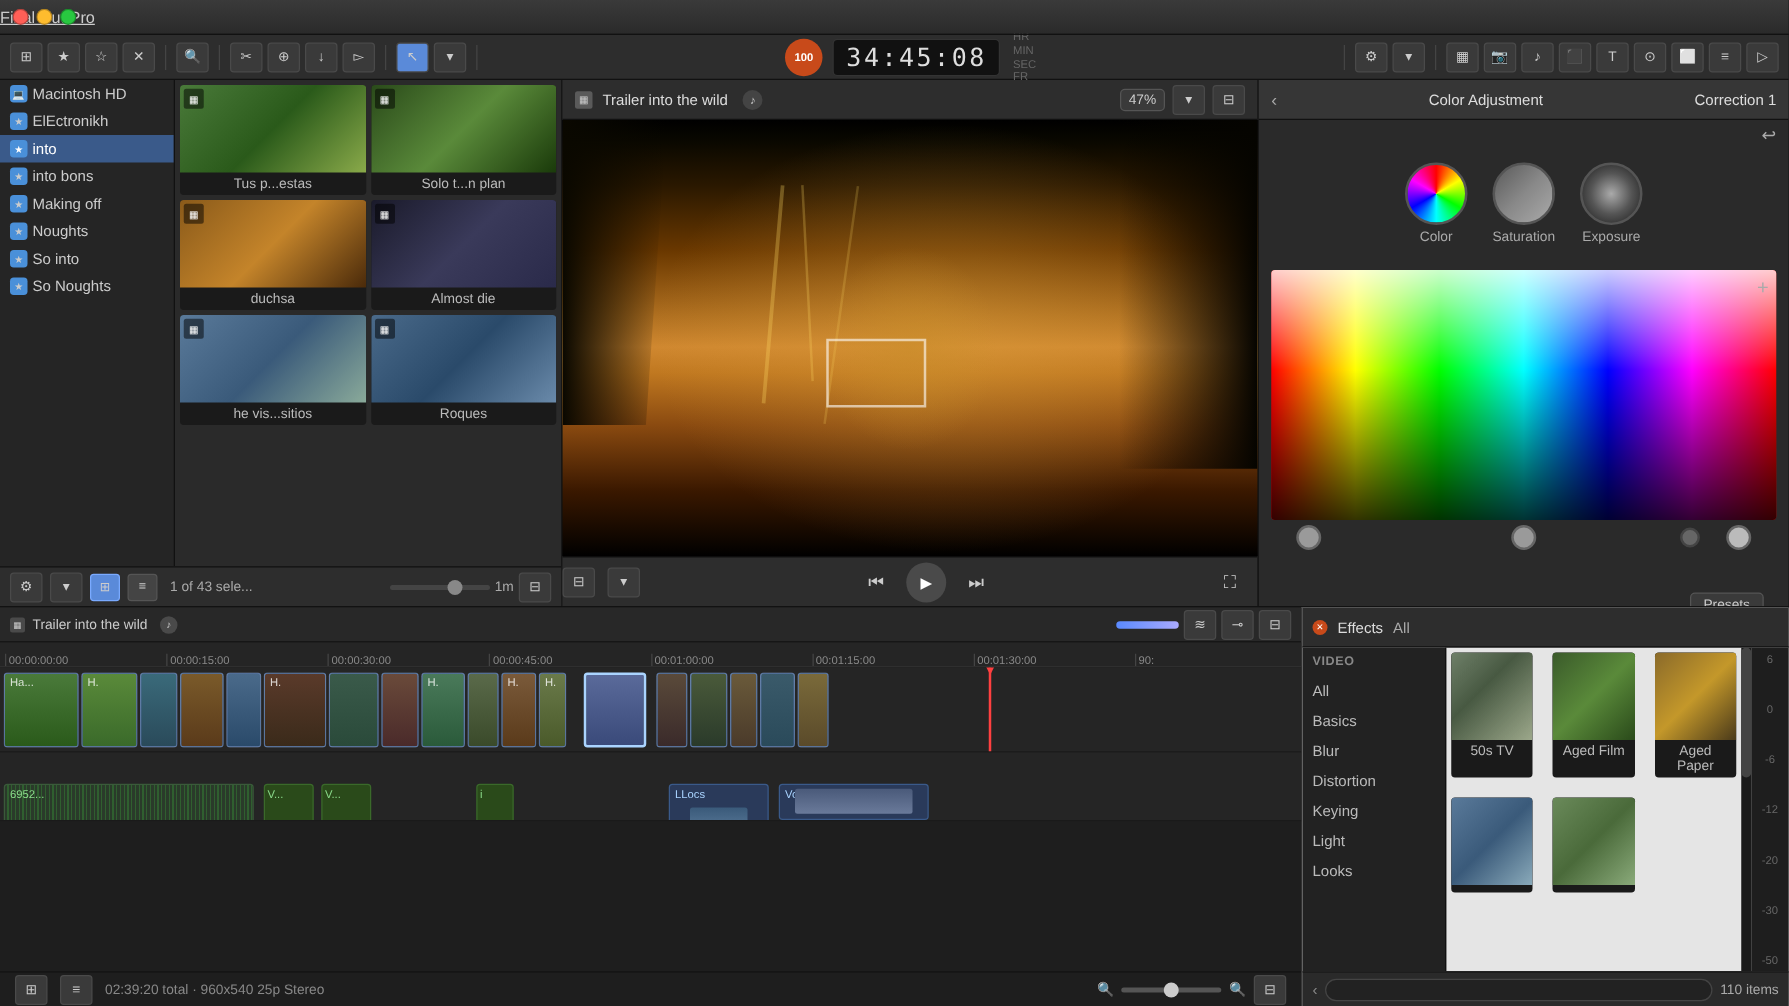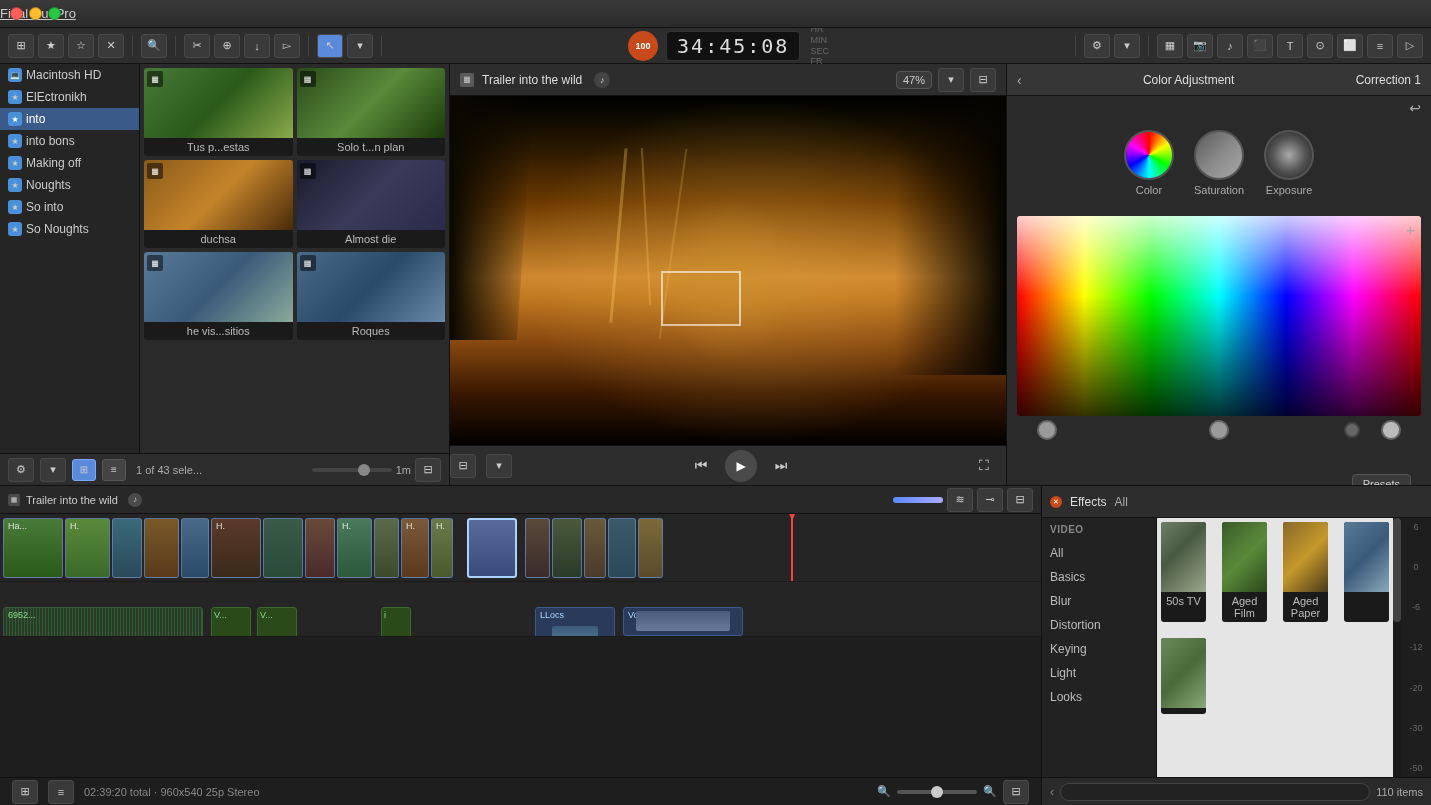--- a/index.html
+++ b/index.html
@@ -683,21 +683,21 @@
     .effects-item {
       padding: 5px 8px;
       font-size: 12px;
       color: #bbb;
       cursor: pointer;
     }
 
     .effects-grid {
       flex: 1;
       display: grid;
-      grid-template-columns: 1fr 1fr 1fr 1fr;
+      grid-template-columns: 1fr 1fr 1fr;
       gap: 16px;
       padding: 4px;
       overflow-y: auto;
       align-content: start;
     }
     .effect-item {
       background: #1a1a1a;
       border-radius: 3px;
       overflow: hidden;
       cursor: pointer;
@@ -1064,20 +1064,32 @@
       <div style="flex:1;"></div>
 
       <div style="display:flex; gap:4px; align-items:center;">
         <div style="width:50px; height:6px; background: linear-gradient(to right, #5a8aff, #aaaaff); border-radius:3px;"></div>
         <div class="toolbar-btn">≋</div>
         <div class="toolbar-btn">⊸</div>
         <div class="toolbar-btn">⊟</div>
       </div>
     </div>
 
+    <div class="timeline-ruler">
+      <div class="ruler-marks">
+        <div class="ruler-mark">00:00:00:00</div>
+        <div class="ruler-mark">00:00:15:00</div>
+        <div class="ruler-mark">00:00:30:00</div>
+        <div class="ruler-mark">00:00:45:00</div>
+        <div class="ruler-mark">00:01:00:00</div>
+        <div class="ruler-mark">00:01:15:00</div>
+        <div class="ruler-mark">00:01:30:00</div>
+        <div class="ruler-mark">90:</div>
+      </div>
+    </div>
 
     <div class="timeline-tracks">
 
       <div class="track-row">
 
         <div class="playhead" style="left: 76%;">
           <div class="playhead-head"></div>
         </div>
 
         <div class="track-clips">

